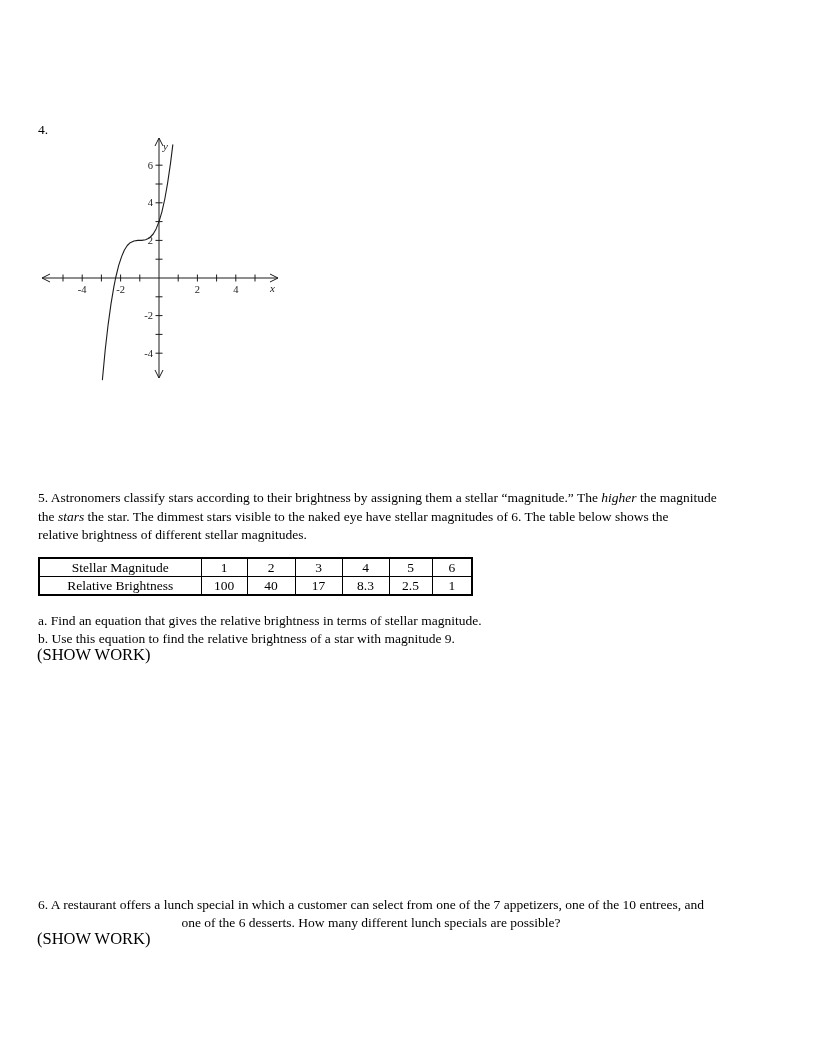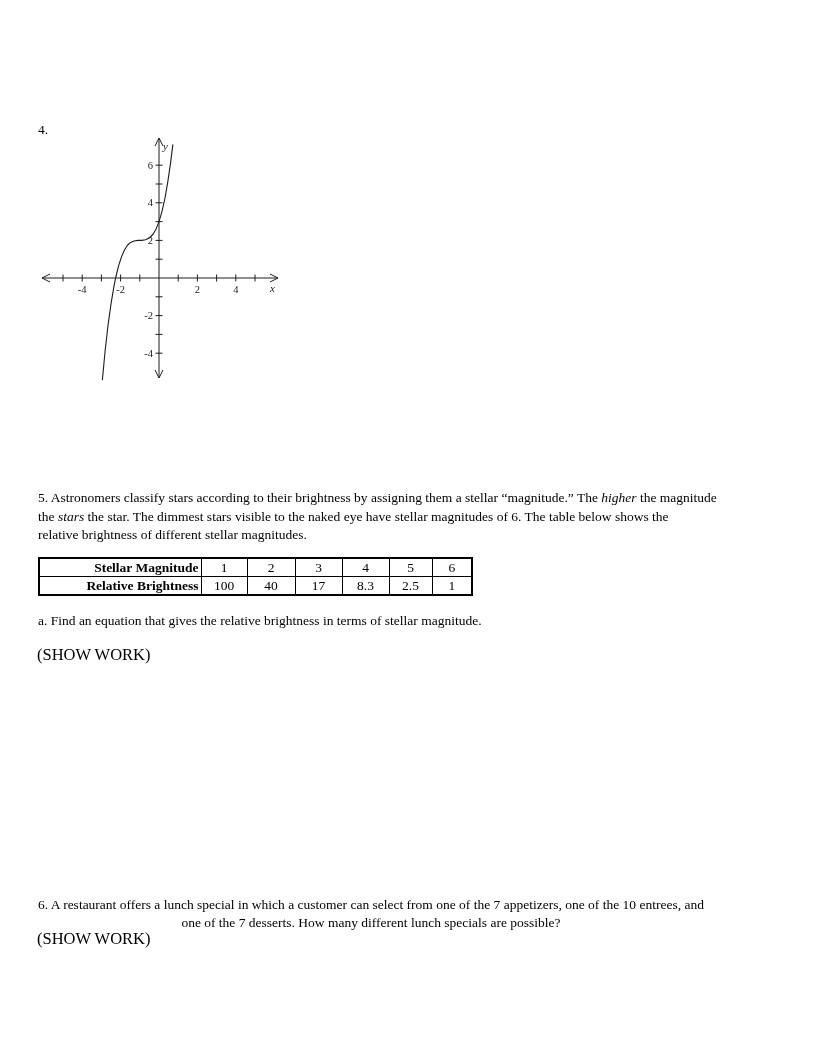--- a/index.html
+++ b/index.html
@@ -8,21 +8,21 @@
     font-family:"Liberation Serif","DejaVu Serif",serif;color:#000;overflow:hidden;
     margin:0 auto;
   }
   .abs{position:absolute;}
   .body-text{font-size:13.5px;line-height:18.5px;white-space:nowrap;}
   .body-text2{font-size:13.5px;line-height:17.5px;white-space:nowrap;}
   .show-work{font-size:16.5px;font-weight:normal;white-space:nowrap;}
   em{}
   table.data{border-collapse:collapse;border:2px solid #000;table-layout:fixed;}
   table.data td{border:1px solid #000;height:17px;font-size:13.5px;padding:0 2px;overflow:hidden;}
-  td.hdr{font-weight:bold;text-align:right;}
+  td.hdr{font-weight:normal;text-align:center;}
   td.num{text-align:center;}
   svg text{font-family:"Liberation Serif","DejaVu Serif",serif;fill:#1c1c1c;}
   svg .axis{stroke:#1c1c1c;stroke-width:1;fill:none;}
   svg .curve{stroke:#1c1c1c;stroke-width:1.1;fill:none;stroke-linejoin:round;stroke-linecap:round;}
 </style>
 </head>
 <body>
 
 <div class="page">
 
@@ -106,22 +106,23 @@
       <td class="num">17</td>
       <td class="num">8.3</td>
       <td class="num">2.5</td>
       <td class="num">1</td>
     </tr>
   </tbody>
     </table>
 
   <div class="abs body-text2" style="left:38px;top:612px;">
     <div>a. Find an equation that gives the relative brightness in terms of stellar magnitude.</div>
+    <div>b. Use this equation to find the relative brightness of a star with magnitude 9.</div>
   </div>
   <div class="abs show-work" style="left:37px;top:645px;">(SHOW WORK)</div>
 
   <div class="abs body-text2" style="left:38px;top:896px;text-align:center;">
     <div>6. A restaurant offers a lunch special in which a customer can select from one of the 7 appetizers, one of the 10 entrees, and</div>
-    <div>one of the 7 desserts. How many different lunch specials are possible?</div>
+    <div>one of the 6 desserts. How many different lunch specials are possible?</div>
   </div>
   <div class="abs show-work" style="left:37px;top:929px;">(SHOW WORK)</div>
 
 </div>
 
 </body></html>

